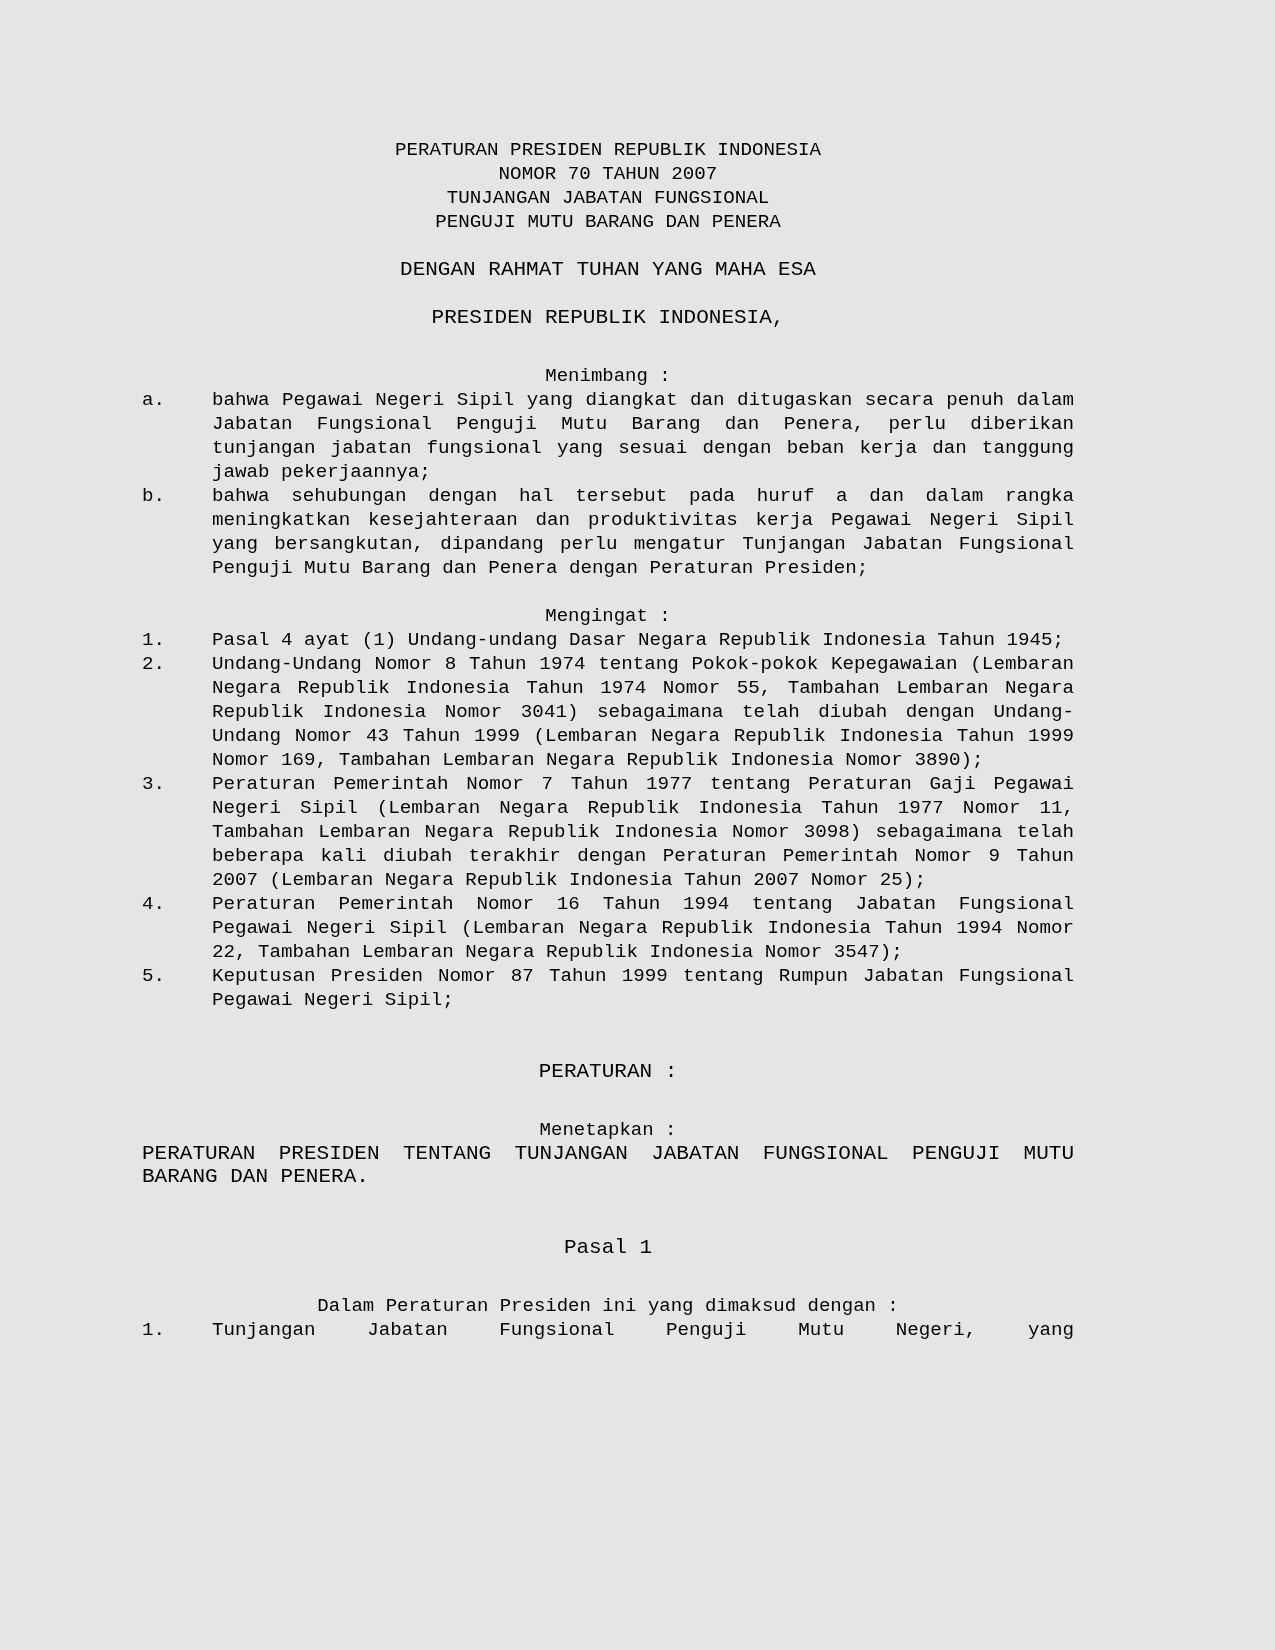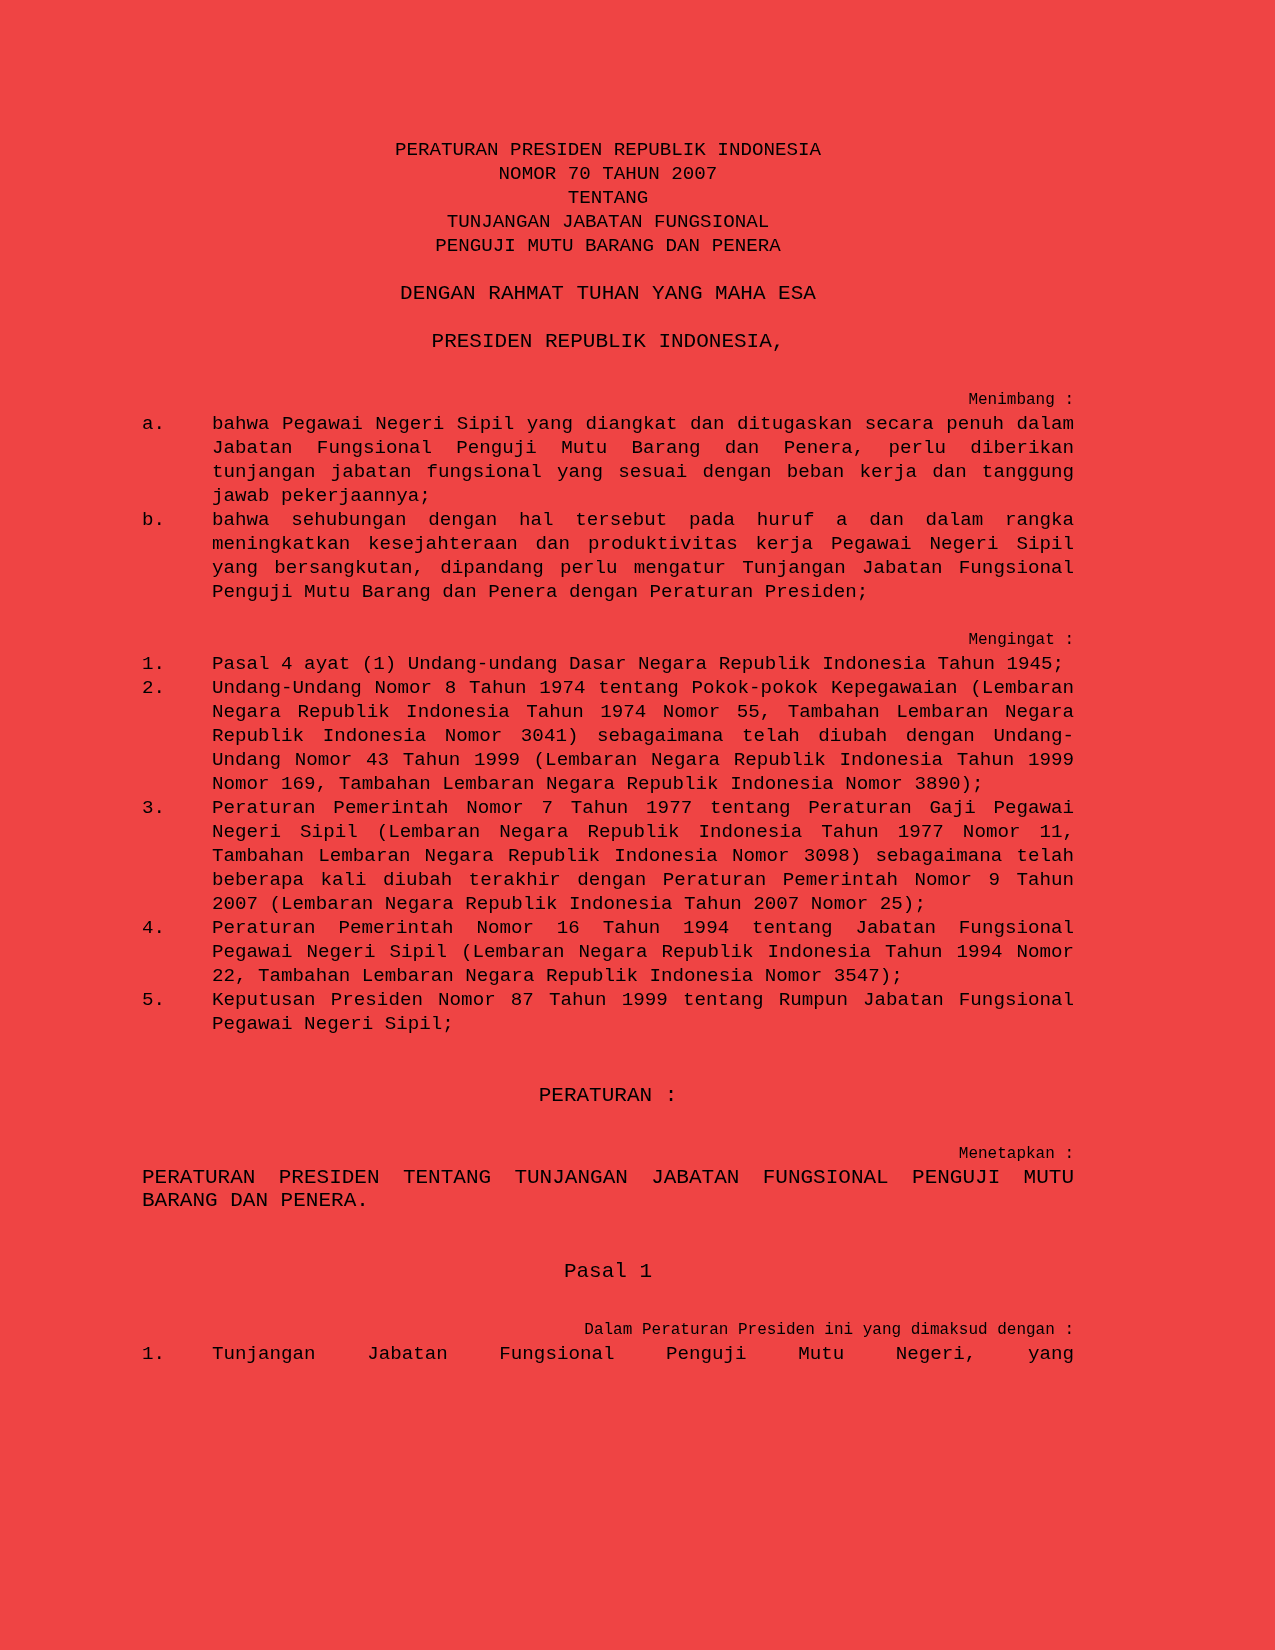--- a/index.html
+++ b/index.html
@@ -6,21 +6,21 @@
   html, body {
     margin: 0;
     padding: 0;
     background: #ffffff;
   }
   .page {
     position: relative;
     width: 1275px;
     height: 1650px;
     margin: 0 auto;
-    background: #ef4444;
+    background: #e5e5e5;
     overflow: hidden;
     font-family: "Liberation Mono", "DejaVu Sans Mono", monospace;
     color: #000000;
     -webkit-font-smoothing: antialiased;
   }
   .content {
     position: absolute;
     left: 142px;
     top: 138px;
     width: 932px;
@@ -59,24 +59,24 @@
     position: absolute;
     left: 0;
     top: 0;
     width: 62px;
     text-align: left;
     font-size: 19.2px;
     line-height: 24px;
     white-space: pre;
   }
   .label-line {
-    font-size: 16px;
+    font-size: 19px;
     line-height: 24px;
     white-space: pre;
-    text-align: right;
+    text-align: center;
   }
   .plain-block {
     font-size: 21px;
     line-height: 23px;
     text-align: justify;
     text-align-last: left;
   }
   .heading-center {
     font-size: 21px;
     line-height: 24px;
@@ -89,21 +89,20 @@
 </style>
 </head>
 <body>
 
 <div class="page">
   <div class="content">
 
     <div class="title-block">
       <div class="ln center">PERATURAN PRESIDEN REPUBLIK INDONESIA</div>
       <div class="ln center">NOMOR 70 TAHUN 2007</div>
-      <div class="ln center">TENTANG</div>
       <div class="ln center">TUNJANGAN JABATAN FUNGSIONAL</div>
       <div class="ln center">PENGUJI MUTU BARANG DAN PENERA</div>
     </div>
 
     <div class="gap-sm"></div>
 
     <div class="heading-center">DENGAN RAHMAT TUHAN YANG MAHA ESA</div>
 
     <div class="gap-sm"></div>
 

